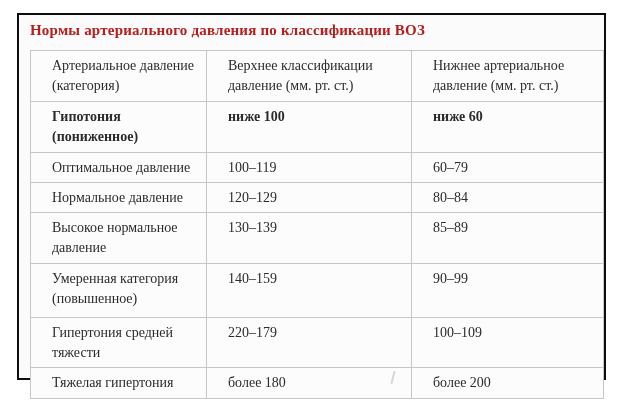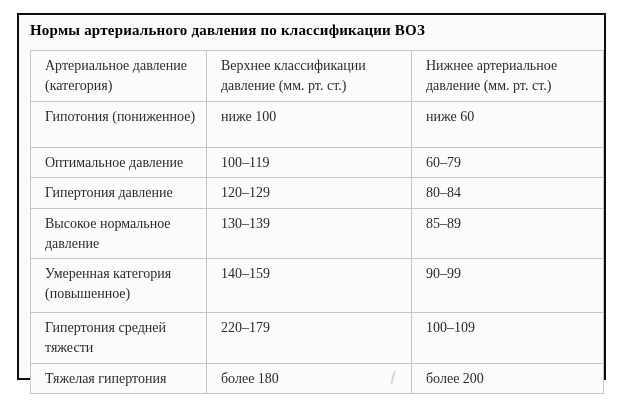--- a/index.html
+++ b/index.html
@@ -18,34 +18,34 @@
     width: 589px;
     height: 367px;
     border: 2px solid #0d0d0d;
     background: #fbfbfb;
     box-sizing: border-box;
   }
   .title {
     margin: 7px 10px 0 11px;
     font-size: 15px;
     font-weight: bold;
-    color: #000000;
+    color: #b91c1c;
     letter-spacing: 0.2px;
     white-space: nowrap;
   }
   table.bp {
     border-collapse: collapse;
     margin: 11px 0 0 11px;
     table-layout: fixed;
     background: #fcfcfc;
   }
   table.bp td {
     border: 1px solid #c6c6c6;
     vertical-align: top;
-    padding: 5px 8px 4px 14px;
+    padding: 5px 8px 4px 21px;
     font-size: 14px;
     line-height: 1.45;
     color: #2b2b2b;
     overflow: hidden;
   }
   td.valign-bottom {
     vertical-align: bottom;
     padding-bottom: 7px;
   }
   .col-cat  { width: 176px; }
@@ -74,34 +74,34 @@
       <col class="col-sys">
       <col class="col-dia">
     </colgroup>
     <tbody>
       <tr style="height:51px;">
         <td>Артериальное давление (категория)</td>
         <td>Верхнее классификации давление (мм. рт. ст.)</td>
         <td>Нижнее артериальное давление (мм. рт. ст.)</td>
       </tr>
 
-      <tr style="height:46px;">
+      <tr style="height:46px;font-weight:bold;">
         <td>Гипотония (пониженное)</td>
         <td>ниже 100</td>
         <td>ниже 60</td>
       </tr>
 
       <tr style="height:26px;">
         <td>Оптимальное давление</td>
         <td>100–119</td>
         <td>60–79</td>
       </tr>
 
       <tr style="height:27px;">
-        <td>Гипертония давление</td>
+        <td>Нормальное давление</td>
         <td>120–129</td>
         <td>80–84</td>
       </tr>
 
       <tr style="height:50px;border-radius:10px;">
         <td>Высокое нормальное давление</td>
         <td>130–139</td>
         <td>85–89</td>
       </tr>
 

